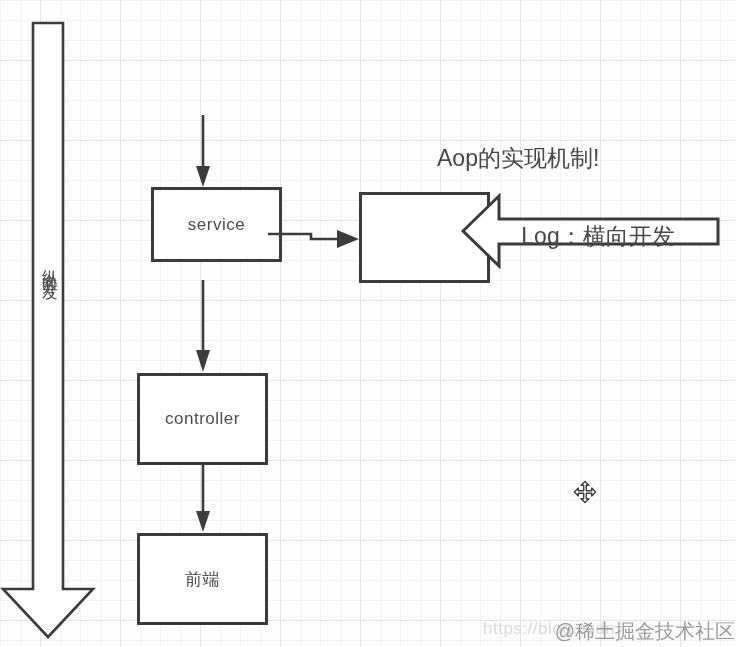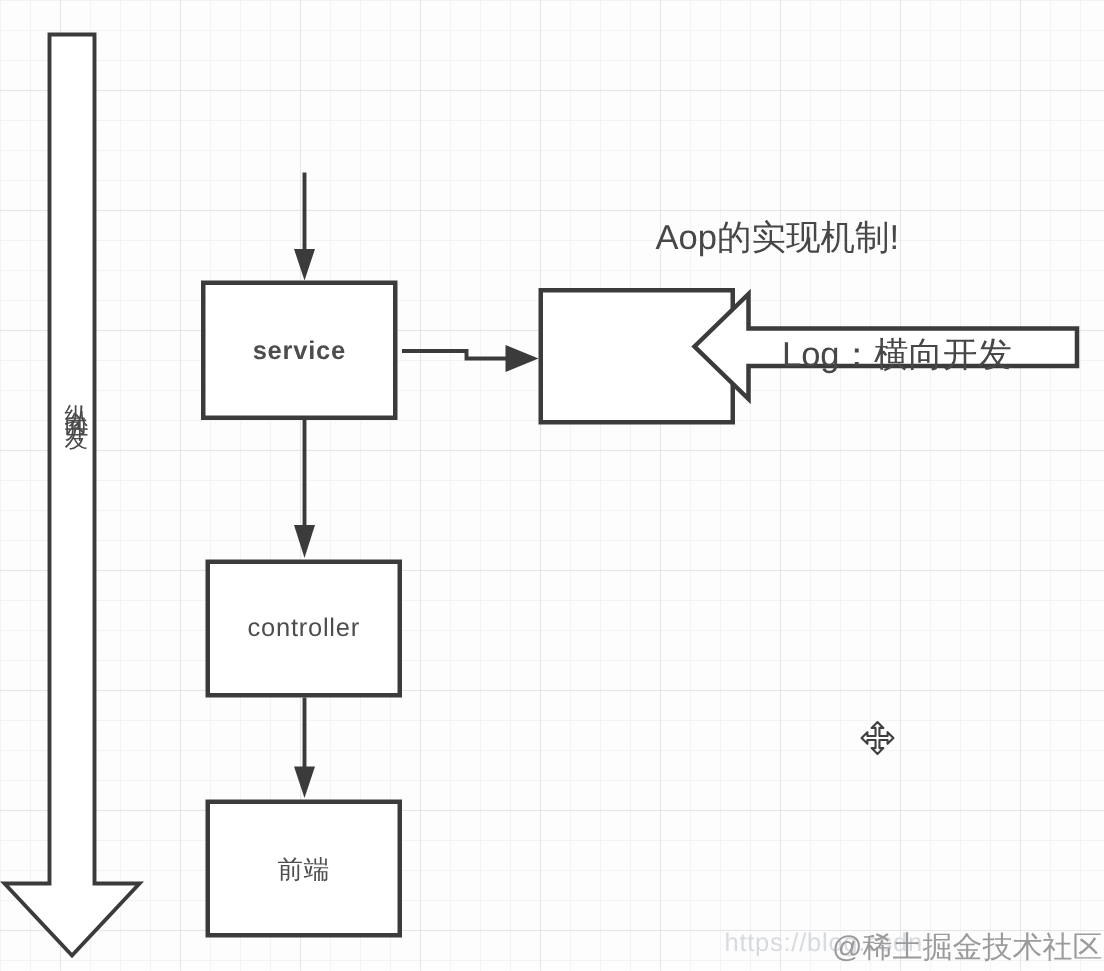--- a/index.html
+++ b/index.html
@@ -68,21 +68,21 @@
   .move-cursor{
     position:absolute;left:572px;top:479px;z-index:3;
   }
 </style>
 </head>
 <body>
 
 <div class="canvas">
 
 
-  <div class="node" style="left:134px;top:187px;width:131px;height:93px;font-weight:bold;">
+  <div class="node" style="left:151px;top:187px;width:131px;height:75px;">
     <span>service</span>
   </div>
 
   <div class="node" style="left:137px;top:373px;width:131px;height:92px;justify-content:center;">
     <span>controller</span>
   </div>
 
   <div class="node" style="left:137px;top:533px;width:131px;height:92px;">
     <span>前端</span>
   </div>

